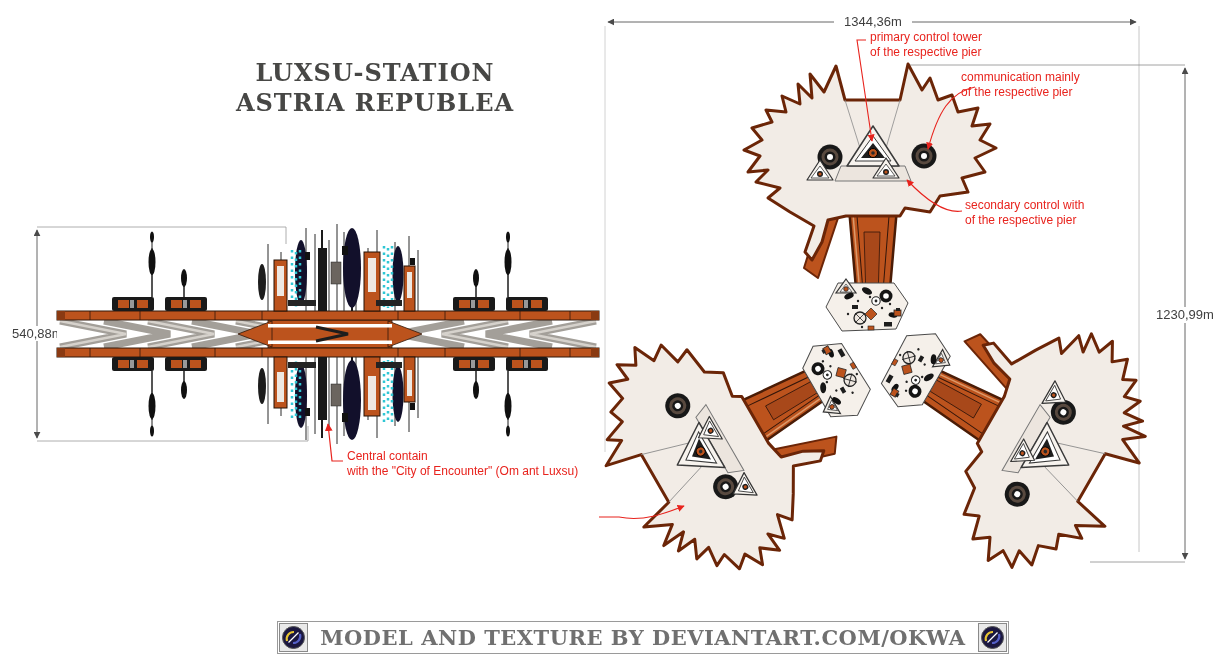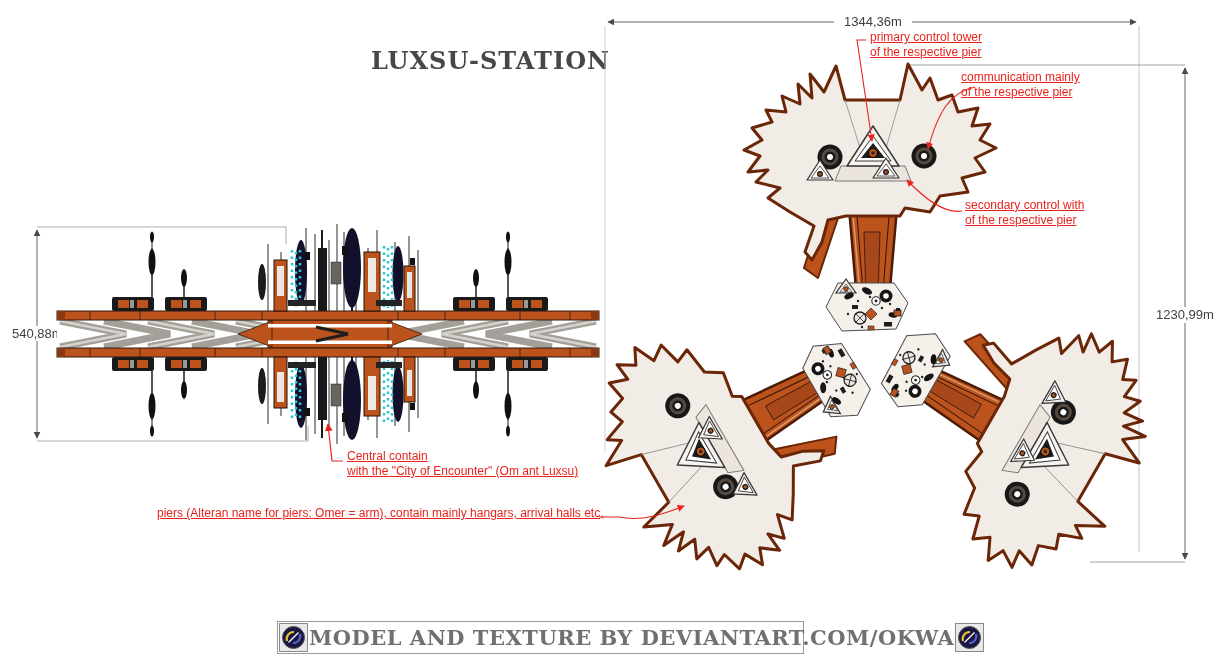--- a/index.html
+++ b/index.html
@@ -1,45 +1,46 @@
 <!DOCTYPE html>
 <html style="--annotation-red: #e8231d; --hull-orange: #bc531d; --outline-brown: #6b2507; --pier-fill: #f2ece6; --title-gray: #474745; --banner-gray: #707070; --dimension-gray: #3f3f3f; --line-gray: #8f8f8f; --window-teal: #2fc6d4; --navy: #12102b;"><head>
 <meta charset="utf-8">
 <style>
   html,body{margin:0;padding:0;background:#ffffff;}
   .canvas{position:relative;width:1218px;height:656px;background:#fff;overflow:hidden;
           font-family:"Liberation Sans",sans-serif;}
-  .title{position:absolute;left:140px;top:46px;width:470px;text-align:right;
+  .title{position:absolute;left:140px;top:58px;width:470px;text-align:center;
          font-family:"DejaVu Serif",serif;font-weight:bold;font-size:24px;line-height:30px;
          letter-spacing:1px;color:var(--title-gray);}
   .ann{position:absolute;color:var(--annotation-red);font-size:12px;line-height:15px;white-space:nowrap;}
-  .ann span{display:block;text-decoration:underline;}
+  .ann span{display:block;}
   svg.layer{position:absolute;}
   .dim-label{font-size:13px;fill:var(--dimension-gray);font-family:"Liberation Sans",sans-serif;}
   .o{fill:var(--hull-orange);}
   .pf{fill:var(--pier-fill);}
   .ob{stroke:var(--outline-brown);}
   .redl{stroke:var(--annotation-red);fill:none;}
   .redf{fill:var(--annotation-red);}
   .navy{fill:var(--navy);}
   .tealdots{stroke:var(--window-teal);}
-  .footer{position:absolute;left:277px;top:621px;width:527px;height:33px;border:1px solid #9a9a9a;
+  .footer{position:absolute;left:277px;top:621px;width:732px;height:33px;border:1px solid #9a9a9a;
           background:#fff;display:flex;align-items:center;box-sizing:border-box;}
   .logo-box{width:29px;height:29px;border:1px solid #8a8a8a;margin:1px;box-sizing:border-box;
             background:#e9e9e9;display:flex;align-items:center;justify-content:center;flex:none;}
   .credit{flex:1;text-align:center;font-family:"DejaVu Serif",serif;font-weight:bold;font-size:21px;
           color:var(--banner-gray);letter-spacing:.5px;white-space:nowrap;}
 </style>
 </head>
 <body>
 
 <div class="canvas">
 
   <div class="title">
     <div>LUXSU-STATION</div>
+    <div>ASTRIA REPUBLEA</div>
   </div>
 
   <svg class="layer" style="left:0;top:215px" width="620" height="265" viewBox="0 215 620 265" xmlns="http://www.w3.org/2000/svg">
     <defs>
       <marker id="arrG" viewBox="0 0 10 10" refX="9" refY="5" markerWidth="7" markerHeight="7" orient="auto-start-reverse">
         <path d="M0,0L10,5L0,10z" fill="#4a4a4a"></path>
       </marker>
       <marker id="arrR1" viewBox="0 0 10 10" refX="9" refY="5" markerWidth="6.5" markerHeight="6.5" orient="auto-start-reverse">
         <path d="M0,0L10,5L0,10z" class="redf"></path>
       </marker>
@@ -315,23 +316,20 @@
     <span>of the respective pier</span>
   </div>
   <div class="ann" style="left:965px;top:198px">
     <span>secondary control with</span>
     <span>of the respective pier</span>
   </div>
   <div class="ann" style="left:347px;top:449px">
     <span>Central contain</span>
     <span>with the "City of Encounter"  (Om ant Luxsu)</span>
   </div>
-  <div class="ann" style="left:157px;top:506px">
-    <span>piers (Alteran name for piers: Omer = arm), contain mainly hangars, arrival halls etc,</span>
-  </div>
 
   <div class="footer">
     <div class="logo-box">
       <svg width="25" height="25" viewBox="0 0 25 25">
         <circle cx="12.5" cy="12.5" r="11" fill="#1b1740" stroke="#555" stroke-width="1"></circle>
         <path d="M6,16 a7,7 0 0 1 7,-9" stroke="#e8c532" stroke-width="2.2" fill="none"></path>
         <path d="M19,9 a7,7 0 0 1 -7,9" stroke="#5560c8" stroke-width="2.2" fill="none"></path>
         <line x1="7.5" y1="17.5" x2="17.5" y2="7.5" stroke="#fff" stroke-width="1.2"></line>
       </svg>
     </div>

